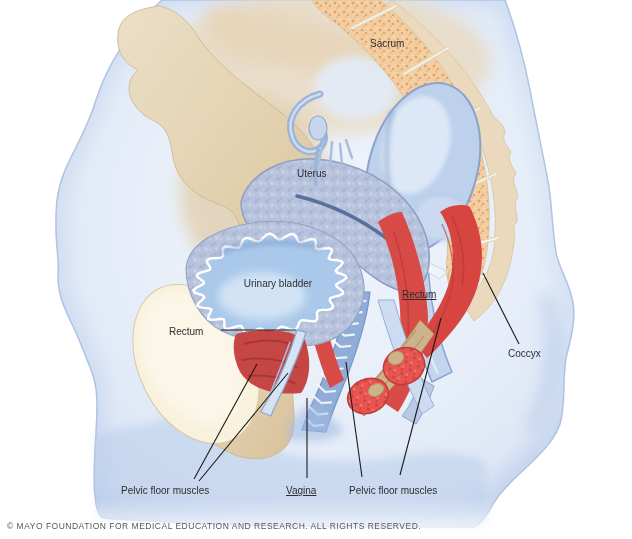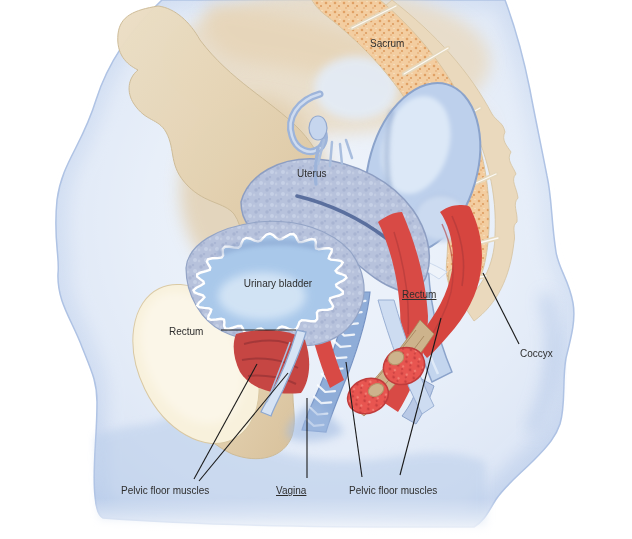--- a/index.html
+++ b/index.html
@@ -8,23 +8,23 @@
   #art{position:absolute;left:0;top:0;}
   .lbl{position:absolute;font-size:10px;line-height:19px;color:var(--label_text,#2e2e2e);
        white-space:nowrap;}
   .lbl.wrap{white-space:normal;text-align:center;}
   #lbl-urinary-bladder{left:238px;top:260px;width:80px;margin-top:14px;}
   #lbl-pelvic-bones{left:195px;top:56px;}
   #lbl-sacrum{left:370px;top:34px;}
   #lbl-uterus{left:297px;top:164px;}
   #lbl-urethra{left:169px;top:322px;}
   #lbl-rectum{left:402px;top:285px;text-decoration:underline;}
-  #lbl-coccyx{left:508px;top:344px;margin-left:12px;}
+  #lbl-coccyx{left:508px;top:344px;}
   #lbl-pfm-left{left:121px;top:481px;}
-  #lbl-vagina{left:276px;top:481px;text-decoration:underline;}
+  #lbl-vagina{left:286px;top:481px;text-decoration:underline;}
   #lbl-pfm-right{left:349px;top:481px;}
   #copyright{position:absolute;left:7px;top:521px;font-size:8.5px;letter-spacing:.5px;
              color:var(--copyright_text,#54575a);white-space:nowrap;}
 </style>
 </head>
 <body>
 
 <div id="stage">
 
   <svg id="art" width="632" height="539" viewBox="0 0 632 539" xmlns="http://www.w3.org/2000/svg">
@@ -254,13 +254,14 @@
   <div class="lbl" id="lbl-sacrum">Sacrum</div>
   <div class="lbl" id="lbl-uterus">Uterus</div>
   <div class="lbl wrap" id="lbl-urinary-bladder">Urinary bladder</div>
   <div class="lbl" id="lbl-urethra">Rectum</div>
   <div class="lbl" id="lbl-rectum">Rectum</div>
   <div class="lbl" id="lbl-coccyx">Coccyx</div>
   <div class="lbl" id="lbl-pfm-left">Pelvic floor muscles</div>
   <div class="lbl" id="lbl-vagina">Vagina</div>
   <div class="lbl" id="lbl-pfm-right">Pelvic floor muscles</div>
 
+  <div id="copyright">© MAYO FOUNDATION FOR MEDICAL EDUCATION AND RESEARCH. ALL RIGHTS RESERVED.</div>
 </div>
 
 </body></html>

